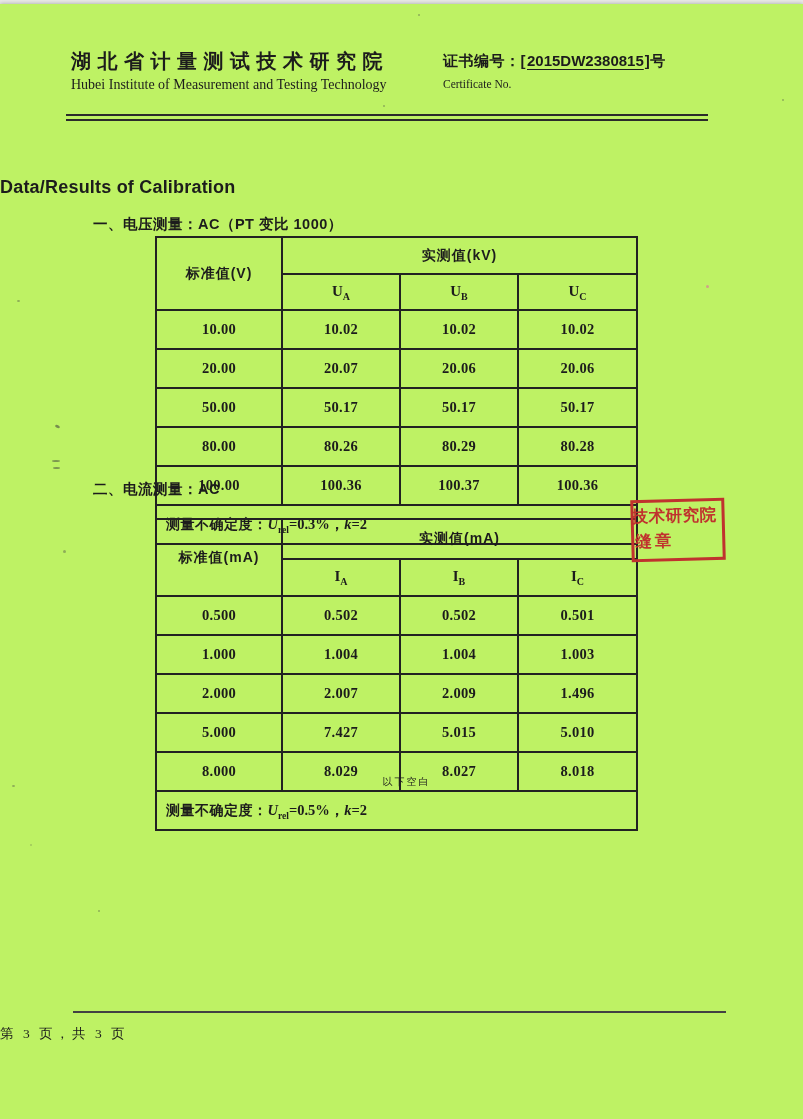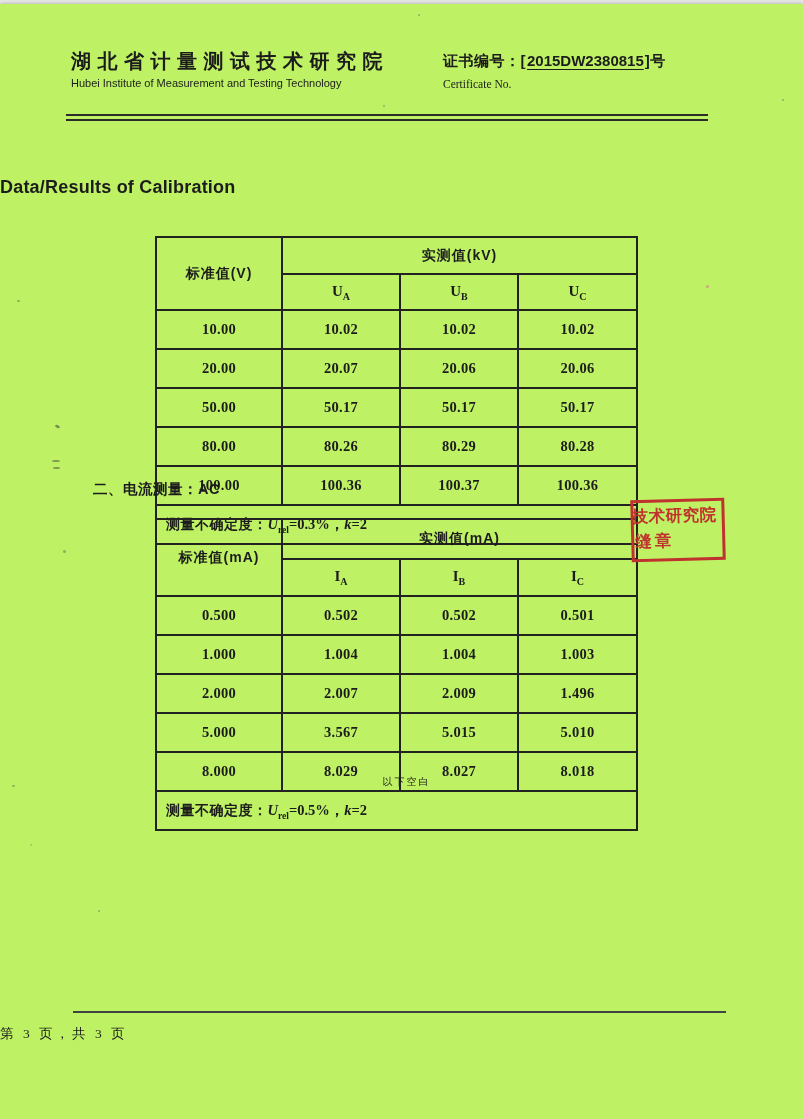--- a/index.html
+++ b/index.html
@@ -4,21 +4,21 @@
 <style>
   html,body{margin:0;padding:0;background:#e8e8e6;}
   .page{
     position:relative;width:803px;height:1119px;margin:4px auto;
     background:#bef264;color:#1c1c1c;overflow:hidden;
     font-family:"Liberation Sans",sans-serif;
     box-shadow:0 0 4px rgba(0,0,0,.3);
   }
   
   .org-cn{position:absolute;left:71px;top:44px;font-size:20px;font-weight:bold;letter-spacing:6.5px;white-space:nowrap;}
-  .org-en{position:absolute;left:71px;top:73px;font-size:11px;font-family:Liberation Sans, sans-serif;white-space:nowrap;}
+  .org-en{position:absolute;left:71px;top:73px;font-size:14px;font-family:Liberation Serif, serif;white-space:nowrap;}
   .cert{position:absolute;left:443px;top:48px;}
   .cert-line{font-size:15px;font-weight:bold;white-space:nowrap;letter-spacing:.5px;}
   .cert-no{text-decoration:underline;text-underline-offset:3px;padding:0 1px;letter-spacing:0;}
   .cert-bracket{font-weight:bold;}
   .cert-en{margin-top:7px;font-size:11.5px;font-weight:normal;font-family:"Liberation Serif",serif;letter-spacing:0;}
   
   .rule-double{position:absolute;left:66px;top:110px;width:642px;height:3px;
     border-top:2px solid #2b2b2b;border-bottom:2px solid #2b2b2b;}
   
   .title-cn{position:absolute;left:0;top:131px;width:100%;text-align:center;
@@ -85,20 +85,21 @@
     <div class="cert-line">
       <span>证书编号：</span><span class="cert-bracket">[</span><span class="cert-no">2015DW2380815</span><span class="cert-bracket">]</span><span>号</span>
     </div>
     <div class="cert-en">Certificate No.</div>
   </div>
 
   <div class="rule-double"></div>
 
   <div class="title-en">Data/Results of Calibration</div>
 
+  <div class="sec-heading sec1">一、电压测量：AC（PT 变比 1000）</div>
 
   <table class="t1">
     <colgroup>
         <col style="width:126px">
         <col style="width:118px">
         <col style="width:118px">
         <col style="width:119px">
       </colgroup>
     <tbody>
         <tr class="h1">
@@ -180,21 +181,21 @@
       <td class="num">1.003</td>
     </tr>
     <tr class="data">
       <td class="num">2.000</td>
       <td class="num">2.007</td>
       <td class="num">2.009</td>
       <td class="num">1.496</td>
     </tr>
     <tr class="data">
       <td class="num">5.000</td>
-      <td class="num">3.567</td>
+      <td class="num">7.427</td>
       <td class="num">5.015</td>
       <td class="num">5.010</td>
     </tr>
     <tr class="data">
       <td class="num">8.000</td>
       <td class="num">8.029</td>
       <td class="num">8.027</td>
       <td class="num">8.018</td>
     </tr>
     <tr class="unc">

